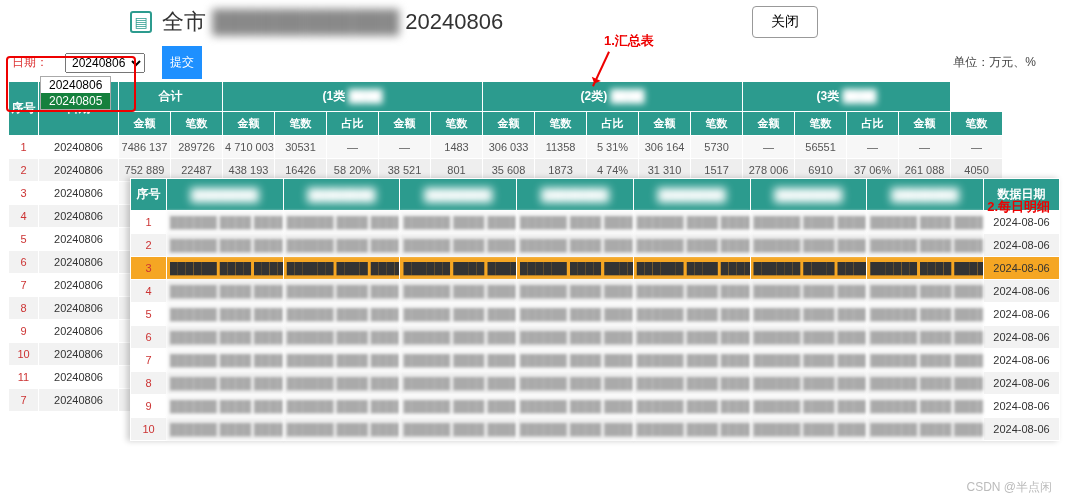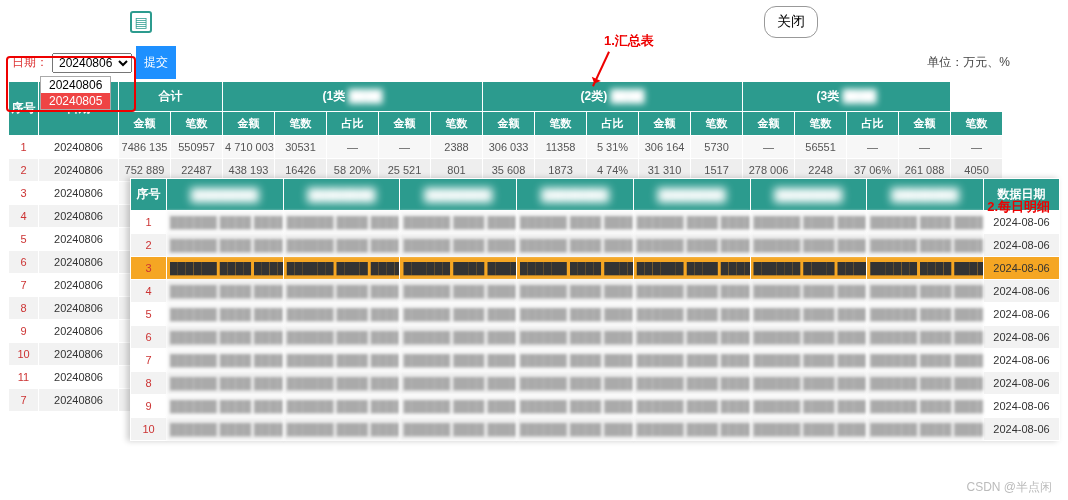--- a/index.html
+++ b/index.html
@@ -1,32 +1,32 @@
 <!DOCTYPE html>
 <html><head>
 <meta charset="utf-8">
 <style>
   * { box-sizing: border-box; margin: 0; padding: 0; }
   body { font-family: "Microsoft YaHei", Arial, sans-serif; font-size: 12px; background: #fff; position: relative; width: 1068px; height: 500px; overflow: hidden; }
   .header { display: flex; align-items: center; padding: 6px 130px; gap: 10px; }
   .title-icon { width: 22px; height: 22px; background:#fff; border:2px solid #2c9b8e; border-radius:3px; display:flex; align-items:center; justify-content:center; color:#2c9b8e; font-size:14px; }
   .title { font-size: 22px; font-weight: 400; color:#333; }
-  .close-btn { margin-left: auto; margin-right:120px; padding: 6px 12px; border: 1px solid #999; background: #fff; border-radius: 12px; font-size: 14px; cursor:pointer; }
+  .close-btn { margin-left: auto; margin-right:120px; padding: 6px 18px; border: 1px solid #999; background: #fff; border-radius: 4px; font-size: 14px; cursor:pointer; }
   .annot1 { position:absolute; top:32px; left:560px; color:#e00; font-size:13px; font-weight:bold;margin-left:44px; }
   .annot-arrow1 { position:absolute; top:50px; left:600px; width:2px; height:38px; background:#e00; transform:rotate(25deg); }
   .annot-arrow1::after { content:''; position:absolute; bottom:-2px; left:-4px; border:5px solid transparent; border-top-color:#e00; }
-  .date-row { display:flex; align-items:center; gap:4px; padding:2px 12px; font-size:12px; }
+  .date-row { display:flex; align-items:center; gap:17px; padding:2px 12px; font-size:12px; }
   .date-label { color:#d33; }
   .date-select { font-size:12px; padding:1px 2px; }
   .submit-btn { background:#1e90ff; color:#fff; border:none; padding:8px 8px; font-size:12px; cursor:pointer; }
-  .unit-label { margin-left:auto; margin-right:46px; color:#444; }
+  .unit-label { margin-left:auto; margin-right:20px; color:#444; }
   .red-box { position:absolute; top:56px; left:6px; width:130px; height:56px; border:2px solid #e00; border-radius:4px; pointer-events:none; z-index:5; }
   .date-options { position:absolute; top:76px; left:40px; background:#fff; border:1px solid #aaa; font-size:12px; z-index:4; }
   .date-options div { padding:1px 8px; }
-  .date-options .sel { background:#ef4444; color:#fff; }
+  .date-options .sel { background:#15803d; color:#fff; }
   .summary-table { width:936px; margin-left:8px; border-collapse:collapse; table-layout:fixed; }
   .summary-table th, .summary-table td { border:1px solid #fff; text-align:center; font-size:11px; overflow:hidden; white-space:nowrap; }
   .summary-table thead th { background:#2c9b8e; color:#fff; padding:4px 2px; }
   .summary-table thead tr:first-child th { font-size:12px; padding:6px 2px; }
   .summary-table tbody td { background:#f7f7f7; padding:5px 2px; color:#555; filter:blur(0.4px); }
   .summary-table tbody tr:nth-child(even) td { background:#eee; }
   .summary-table tbody td:first-child, .summary-table tbody td:nth-child(2) { filter:none; color:#333; }
   .summary-table tbody td:first-child { color:#c33; background:#fff; width:30px; }
   .summary-table tbody td:nth-child(2) { background:#fff; }
   .summary-table tbody tr:nth-child(even) td:first-child,
@@ -50,20 +50,25 @@
   .detail-table tbody tr:nth-child(even) td:last-child { background:#f2f2f2; }
   .detail-table tbody tr.hl td { background:#f5a623 !important; color:#333; filter:none; }
   .detail-table tbody tr.hl td:first-child { color:#c33; }
   .watermark { position:absolute; bottom:4px; right:16px; color:#bbb; font-size:12px; z-index:30; }
 </style>
 </head>
 <body>
 
 <div class="header">
   <div class="title-icon">▤</div>
+  <span class="title">
+    <span>全市</span>
+    <span style="filter:blur(4px);color:#888;">████████████</span>
+    <span>20240806</span>
+  </span>
   <button class="close-btn">关闭</button>
 </div>
 
 <div class="annot1">1.汇总表</div>
 <div class="annot-arrow1"></div>
 
 <div class="date-row">
   <span class="date-label">日期：</span>
   <select class="date-select">
     <option>20240806</option>
@@ -126,55 +131,55 @@
         <th>笔数</th>
         <th>占比</th>
         <th>金额</th>
         <th>笔数</th>
       </tr>
   </thead>
   <tbody id="sum-body">
       <tr>
         <td>1</td>
         <td>20240806</td>
-        <td>7486 135</td>
-        <td>550957</td>
+        <td>7486 137</td>
+        <td>289726</td>
         <td>4 710 003</td>
         <td>30531</td>
         <td>—</td>
         <td>—</td>
-        <td>2388</td>
+        <td>1483</td>
         <td>306 033</td>
         <td>11358</td>
         <td>5 31%</td>
         <td>306 164</td>
         <td>5730</td>
         <td>—</td>
         <td>56551</td>
         <td>—</td>
         <td>—</td>
         <td>—</td>
       </tr>
       <tr>
         <td>2</td>
         <td>20240806</td>
         <td>752 889</td>
         <td>22487</td>
         <td>438 193</td>
         <td>16426</td>
         <td>58 20%</td>
-        <td>25 521</td>
+        <td>38 521</td>
         <td>801</td>
         <td>35 608</td>
         <td>1873</td>
         <td>4 74%</td>
         <td>31 310</td>
         <td>1517</td>
         <td>278 006</td>
-        <td>2248</td>
+        <td>6910</td>
         <td>37 06%</td>
         <td>261 088</td>
         <td>4050</td>
       </tr>
       <tr>
         <td>3</td>
         <td>20240806</td>
         <td>—</td>
         <td>—</td>
         <td>—</td>

